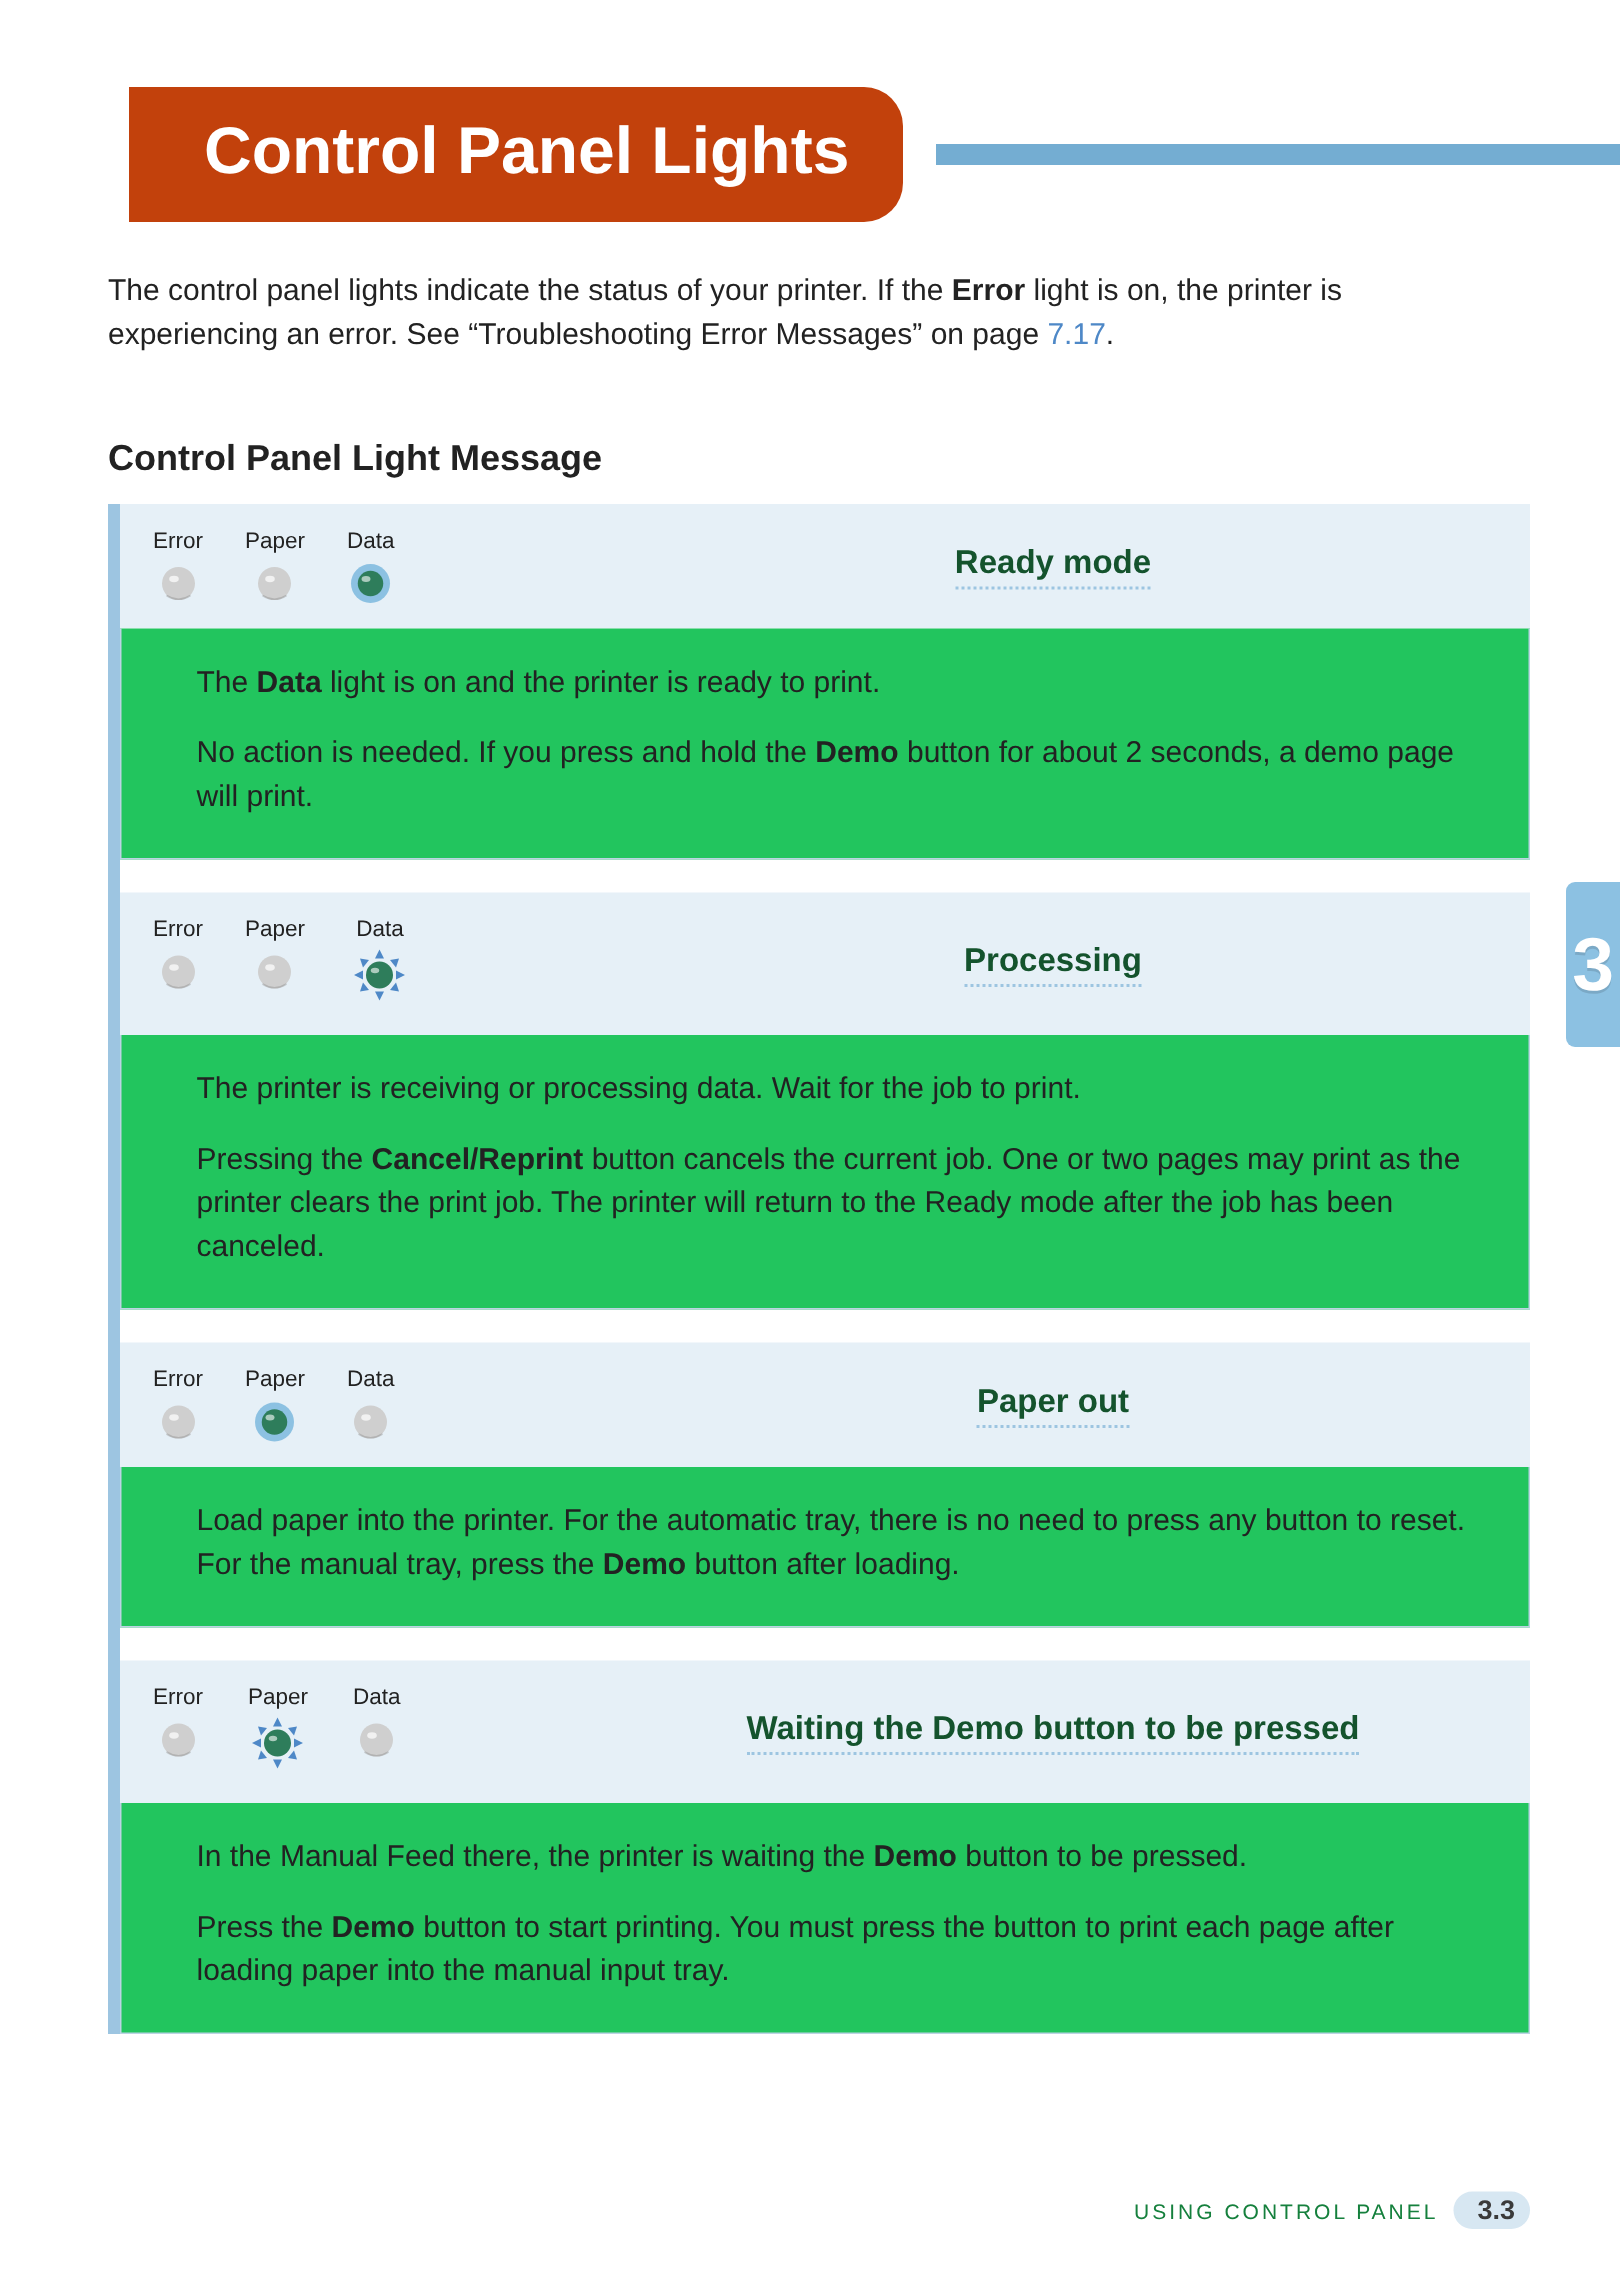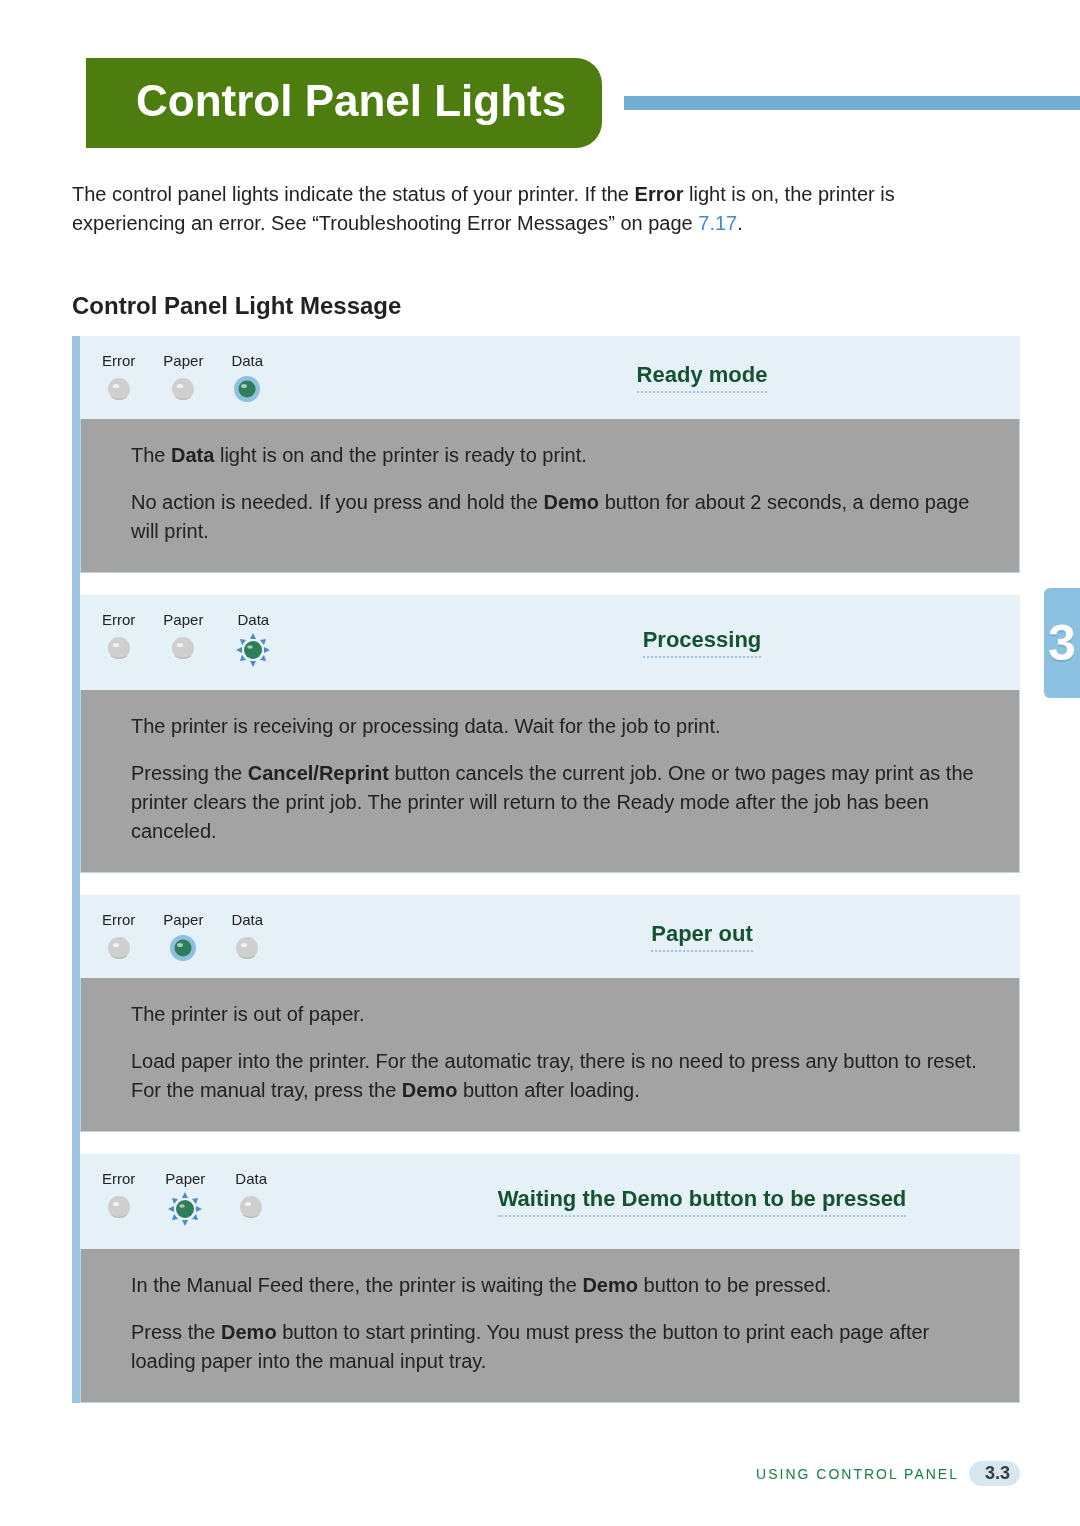--- a/index.html
+++ b/index.html
@@ -16,21 +16,21 @@
     min-height: 1526px;
     padding: 58px 60px 60px 72px;
     box-sizing: border-box;
   }
   .heading-bar {
     position: relative;
     display: flex;
     align-items: center;
   }
   .heading-bar .pill {
-    background: #4d7c0f;
+    background: #c2410c;
     color: #ffffff;
     font-family: "Trebuchet MS", Verdana, sans-serif;
     font-weight: bold;
     font-size: 44px;
     padding: 18px 36px 22px 50px;
     border-top-right-radius: 26px;
     border-bottom-right-radius: 26px;
     margin-left: 14px;
   }
   .heading-bar .tail {
@@ -99,21 +99,21 @@
   }
   .section-title {
     font-family: "Trebuchet MS", Verdana, sans-serif;
     font-weight: bold;
     font-size: 22px;
     color: #14532d;
     border-bottom: 2px dotted #9dc5e1;
     padding-bottom: 3px;
   }
   .section-body {
-    background: #a3a3a3;
+    background: #22c55e;
     border-left: 1px solid #bcd3e4;
     border-right: 1px solid #bcd3e4;
     border-bottom: 1px solid #bcd3e4;
     padding: 22px 30px 26px 50px;
     font-size: 20px;
     line-height: 1.45;
     margin-left: 0;
   }
   .section-body p { margin: 0 0 18px 0; }
   .section-body p:last-child { margin-bottom: 0; }
@@ -314,21 +314,20 @@
     <path d="M6 22 Q14 27 22 22" stroke="#888" stroke-width="1" fill="none" opacity="0.4"></path>
   </svg>
               </span>
   </div>
       </div>
       <div class="section-title-wrap">
         <span class="section-title">Paper out</span>
       </div>
     </div>
     <div class="section-body">
-      <p><span>The printer is out of paper.</span></p>
           <p><span>Load paper into the printer. For the automatic tray, there is no need to press any button to reset. For the manual tray, press the </span><span class="bold">Demo</span><span> button after loading.</span></p>
     </div>
   </div>
       <div class="section">
     <div class="section-header">
       <div class="lights-col">
         <div class="light-cell">
     <span class="light-label">Error</span>
     <span class="led">
                 <svg viewBox="0 0 28 28">

